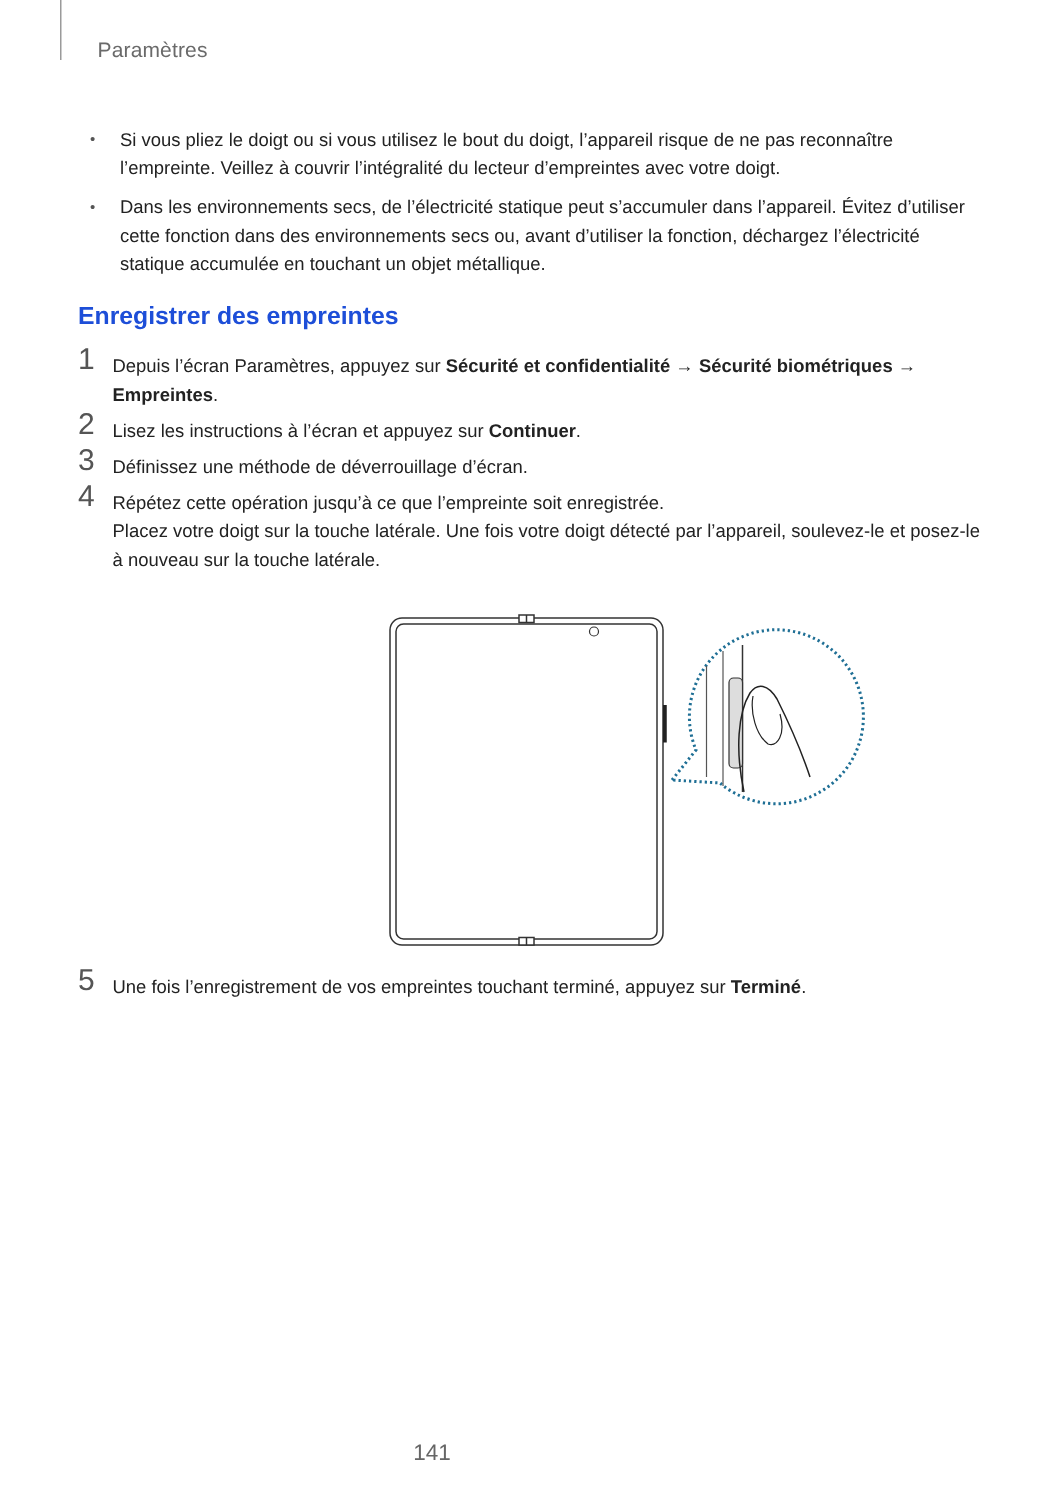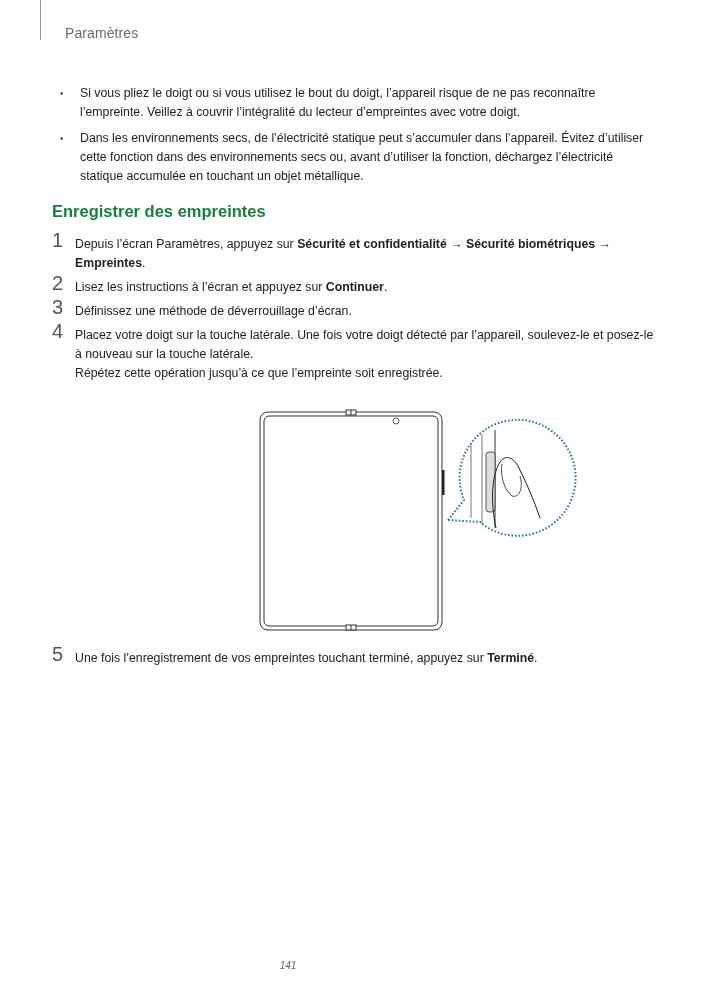--- a/index.html
+++ b/index.html
@@ -5,33 +5,33 @@
   html, body { margin:0; padding:0; background:#ffffff; }
   body { width:703px; height:994px; position:relative; overflow:hidden;
          font-family:"Liberation Sans", sans-serif; color:#222; }
   .header-line { position:absolute; left:40px; top:0; width:1px; height:40px; background:#9a9a9a; }
   .header-title { position:absolute; left:53px; top:25px; font-size:14px; color:#6a6a6a; letter-spacing:0.1px;margin-left:12px; }
 
   .bullets { position:absolute; left:58px; top:84px; width:600px; font-size:12.3px; line-height:19px; color:#222; }
   .bullet { position:relative; padding-left:22px; margin-bottom:7px; }
   .bullet .dot { position:absolute; left:2px; top:0; color:#555; font-size:10px; }
 
-  .section-title { position:absolute; left:52px; top:202px; font-size:16.5px; font-weight:600; color:#15803d; }
+  .section-title { position:absolute; left:52px; top:202px; font-size:16.5px; font-weight:600; color:#1d4ed8; }
 
   .steps { position:absolute; left:52px; top:235px; width:610px; font-size:12.3px; line-height:19px; }
   .step { position:relative; padding-left:23px; margin-bottom:5px; }
   .step .num { position:absolute; left:0; top:-4px; font-size:20px; color:#555; font-weight:300; }
   .step b { font-weight:700;text-align:right; }
   .step p { margin:0; }
 
   .figure { position:absolute; left:250px; top:400px; width:330px; height:240px; }
 
   .step5 { position:absolute; left:52px; top:649px; width:610px; font-size:12.3px; line-height:19px; }
 
-  .page-number { position:absolute; left:0; width:576px; top:960px; text-align:center; font-size:10px; color:#666;font-style:italic; }
+  .page-number { position:absolute; left:0; width:576px; top:960px; text-align:center; font-size:15px; color:#666; }
 </style>
 </head>
 <body>
 
 <div class="header-line"></div>
 <div class="header-title">Paramètres</div>
 
 <div class="bullets">
   <div class="bullet">
     <span class="dot">•</span>
@@ -53,22 +53,22 @@
   <div class="step">
     <span class="num">2</span>
     <p><span>Lisez les instructions à l’écran et appuyez sur </span><b>Continuer</b><span>.</span></p>
   </div>
   <div class="step">
     <span class="num">3</span>
     <p>Définissez une méthode de déverrouillage d’écran.</p>
   </div>
   <div class="step">
     <span class="num">4</span>
+    <p>Répétez cette opération jusqu’à ce que l’empreinte soit enregistrée.</p>
     <p>Placez votre doigt sur la touche latérale. Une fois votre doigt détecté par l’appareil, soulevez-le et posez-le à nouveau sur la touche latérale.</p>
-    <p>Répétez cette opération jusqu’à ce que l’empreinte soit enregistrée.</p>
   </div>
 </div>
 
 <svg class="figure" viewBox="0 0 330 240">
   <g fill="none" stroke="#333" stroke-width="1">
     <rect x="10" y="12" width="182" height="218" rx="8" ry="8"></rect>
     <rect x="14" y="16" width="174" height="210" rx="5" ry="5"></rect>
     <rect x="96" y="10" width="10" height="5" fill="#fff"></rect>
     <rect x="96" y="225" width="10" height="5" fill="#fff"></rect>
     <line x1="101" y1="10" x2="101" y2="15"></line>

